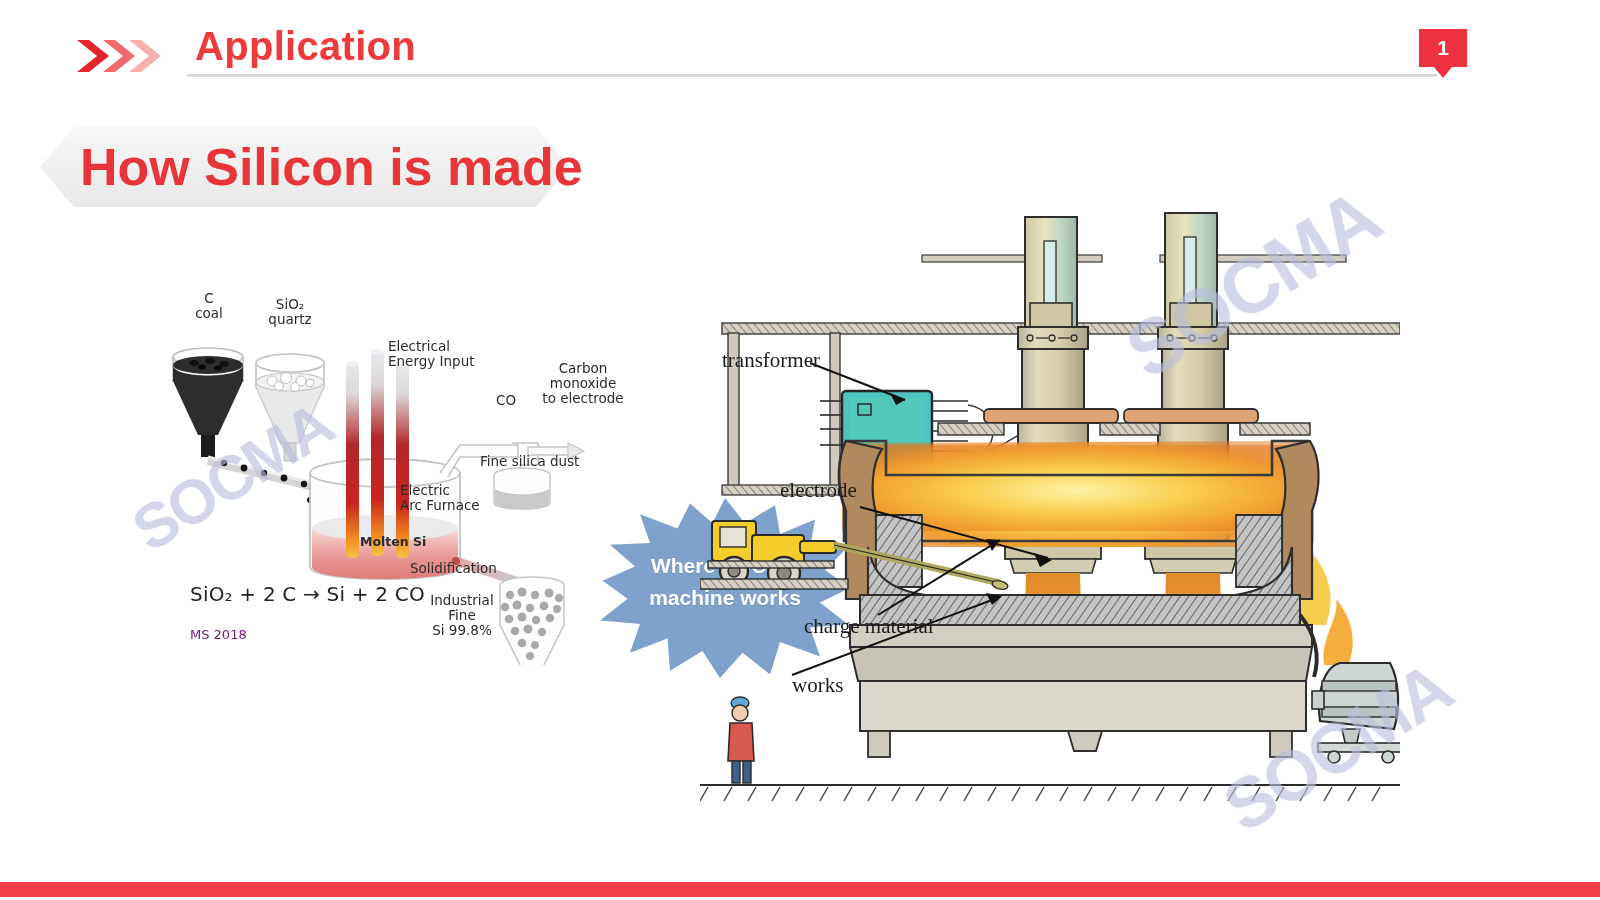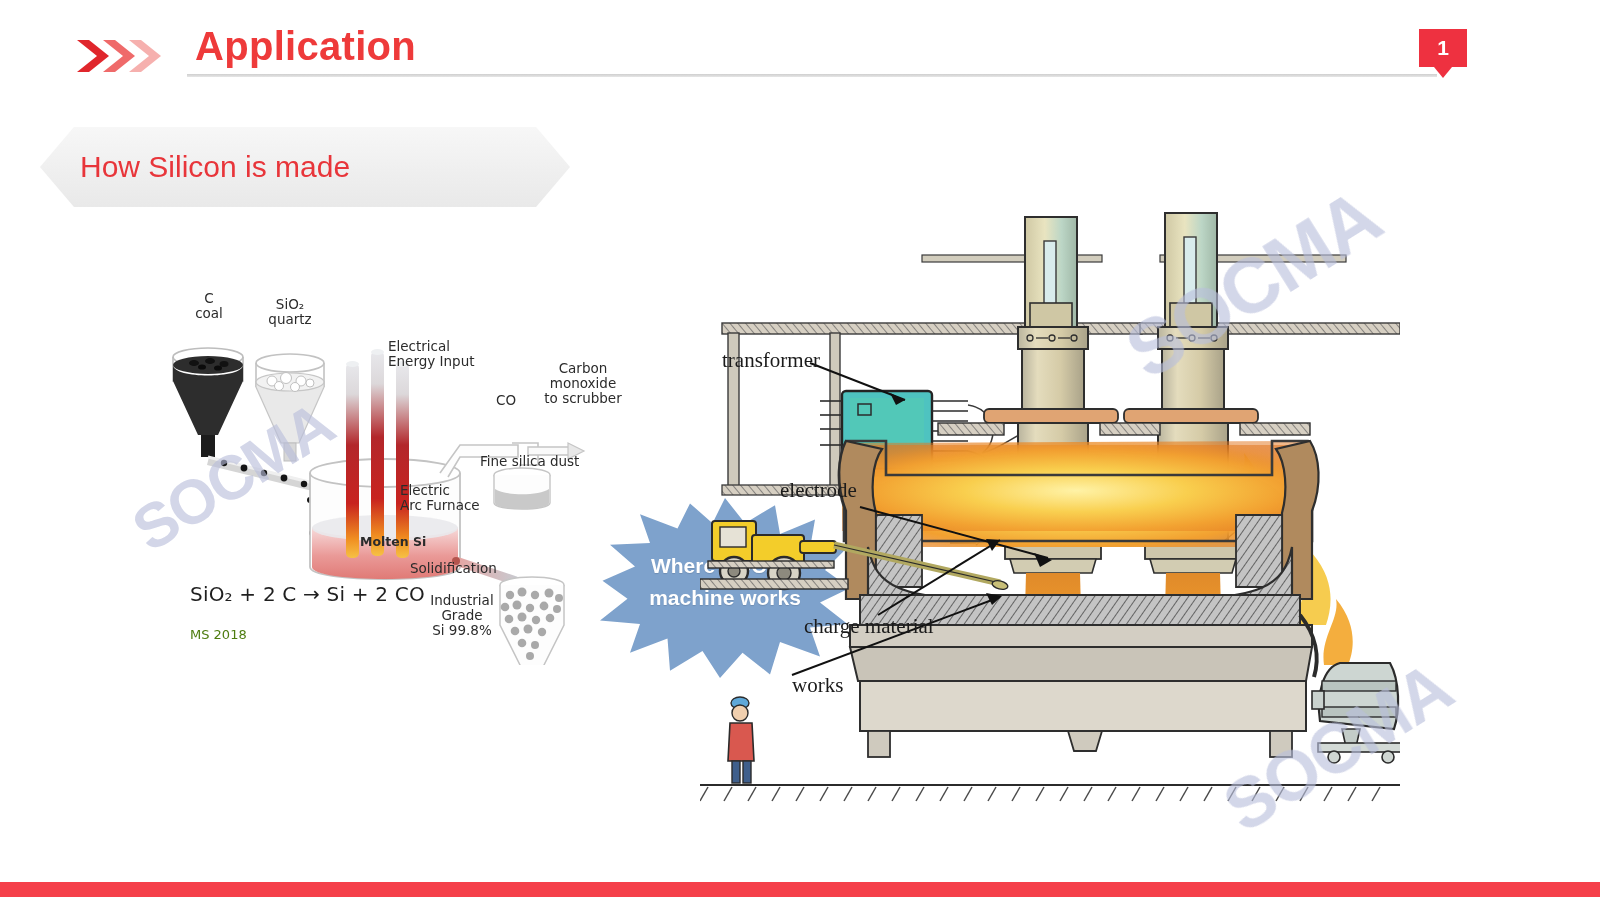--- a/index.html
+++ b/index.html
@@ -18,32 +18,32 @@
        display:flex;align-items:center;justify-content:center;}
   #page-badge:after{content:"";position:absolute;left:50%;top:38px;margin-left:-9px;
        border-left:9px solid transparent;border-right:9px solid transparent;
        border-top:11px solid #ee3140;}
 
   
   #banner{position:absolute;left:40px;top:127px;width:530px;height:80px;
        background:linear-gradient(to bottom,#f7f7f7 0%,#efefef 55%,#e9e9e9 100%);
        clip-path:polygon(34px 0,496px 0,530px 40px,496px 80px,34px 80px,0 40px);
        filter:drop-shadow(2px 3px 3px rgba(0,0,0,.25));}
-  #banner-label{position:absolute;left:80px;top:140px;font-size:30px;font-weight:normal;
+  #banner-label{position:absolute;left:80px;top:140px;font-size:52px;font-weight:bold;
        color:#e8353a;line-height:54px;}
 
   
   #left-diagram{position:absolute;left:160px;top:295px;width:440px;height:370px;}
   .lbl{position:absolute;color:#2b2b2b;font-size:13.5px;line-height:15px;
        font-family:"DejaVu Sans",sans-serif;}
   .lbl.c{text-align:center;}
 
   #eq{position:absolute;left:190px;top:582px;font-size:20px;color:#1f1f1f;
       font-family:"DejaVu Sans",sans-serif;letter-spacing:.2px;}
-  #ms{position:absolute;left:190px;top:627px;font-size:13px;color:#4d7c0f;
+  #ms{position:absolute;left:190px;top:627px;font-size:13px;color:#701a75;
       font-family:"DejaVu Sans",sans-serif;}
 
   
   #burst{position:absolute;left:600px;top:498px;width:250px;height:180px;}
   #burst-shape{width:100%;height:100%;background:#7ea2cc;
     clip-path:polygon(50% 0%,58% 14%,70% 4%,72% 20%,86% 12%,84% 28%,100% 26%,
       90% 40%,100% 50%,88% 58%,99% 70%,84% 72%,88% 88%,72% 80%,68% 98%,
       57% 86%,48% 100%,41% 85%,28% 96%,27% 78%,12% 86%,16% 70%,0% 68%,
       11% 56%,1% 46%,14% 38%,4% 26%,20% 25%,16% 9%,31% 17%,36% 3%,45% 14%);}
   #burst-text{position:absolute;left:0;top:52px;width:250px;text-align:center;
@@ -212,32 +212,32 @@
     <span>quartz</span>
   </div>
   <div class="lbl" style="left:228px;top:44px;">
     <span>Electrical</span><br>
     <span>Energy Input</span>
   </div>
   <div class="lbl" style="left:336px;top:98px;">CO</div>
   <div class="lbl c" style="left:368px;top:66px;width:110px;">
     <span>Carbon</span><br>
     <span>monoxide</span><br>
-    <span>to scrubber</span>
+    <span>to electrode</span>
   </div>
   <div class="lbl" style="left:320px;top:159px;">Fine silica dust</div>
   <div class="lbl" style="left:240px;top:188px;">
     <span>Electric</span><br>
     <span>Arc Furnace</span>
   </div>
   <div class="lbl" style="left:186px;top:239px;font-weight:bold;font-size:12.5px;padding-left:14px;">Molten Si</div>
   <div class="lbl" style="left:250px;top:266px;text-align:right;">Solidification</div>
   <div class="lbl c" style="left:262px;top:298px;width:80px;">
     <span>Industrial</span><br>
-    <span>Grade</span><br>
+    <span>Fine</span><br>
     <span>Si 99.8%</span>
   </div>
 </div>
 
 <div id="eq">SiO₂ + 2 C → Si + 2 CO</div>
 <div id="ms">MS 2018</div>
 
 <div class="wm" style="left:120px;top:505px;font-size:62px;">SOCMA</div>
 
 <div id="burst">

